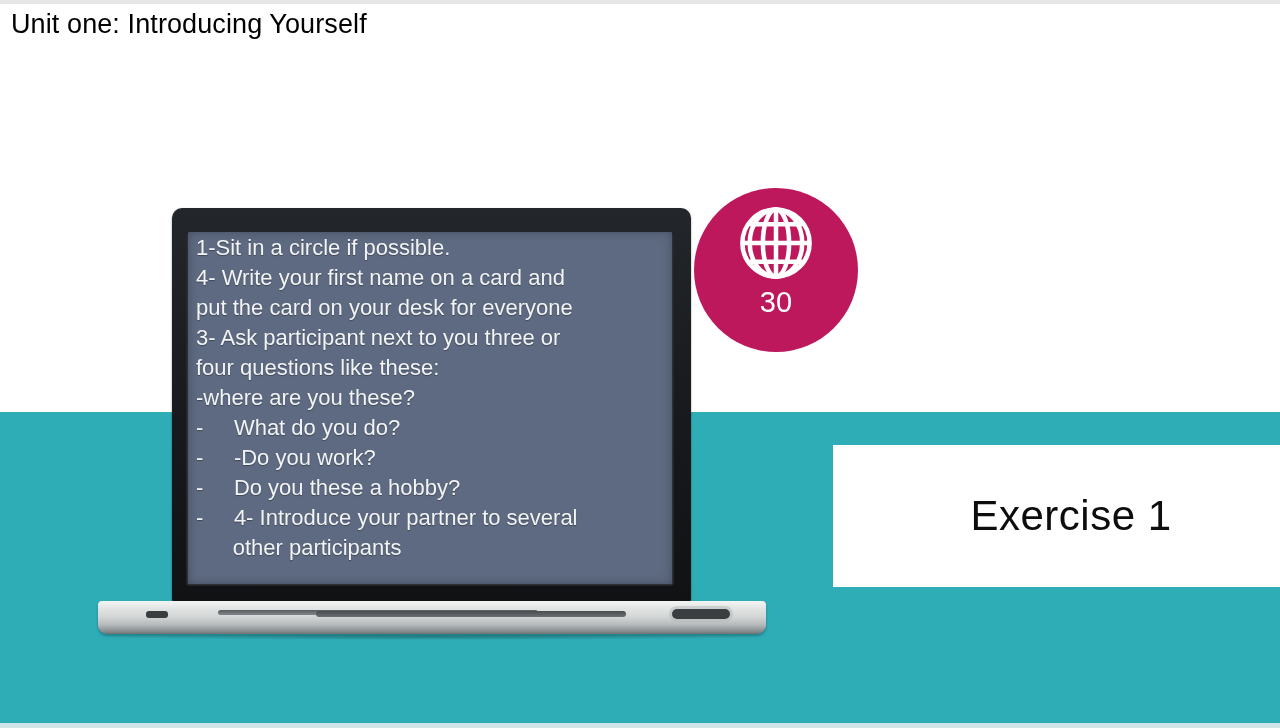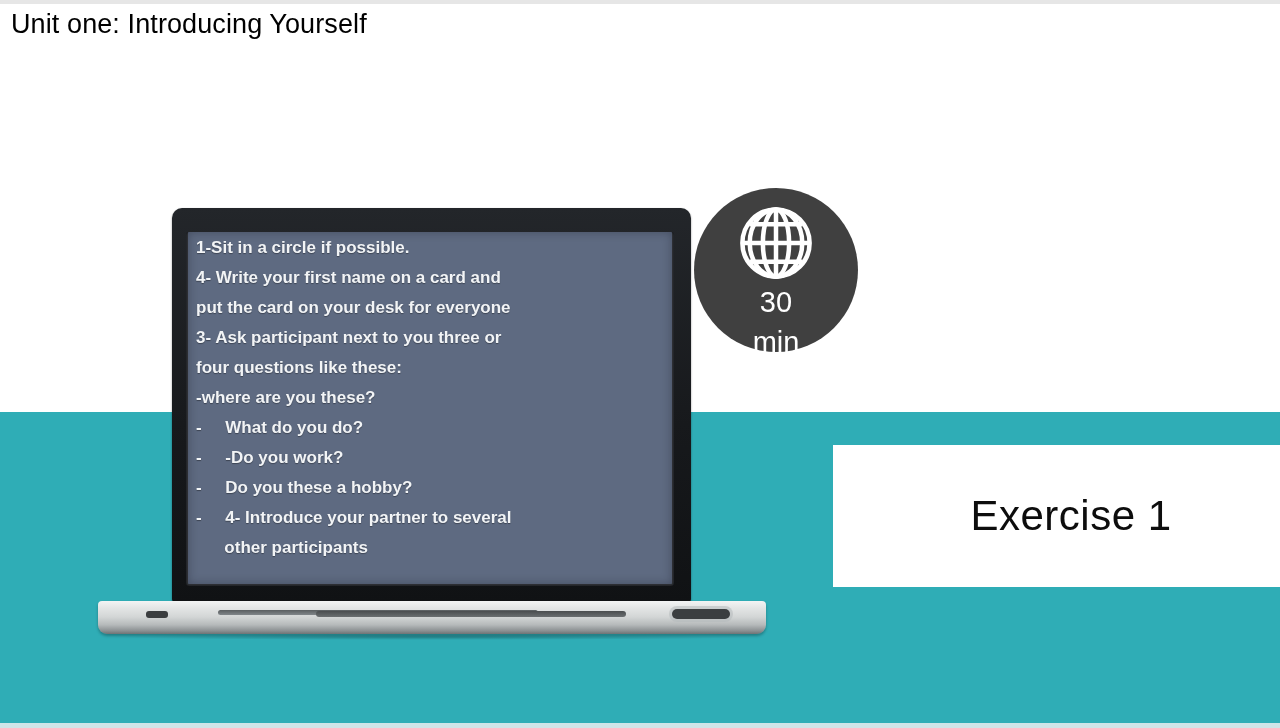--- a/index.html
+++ b/index.html
@@ -79,21 +79,21 @@
   }
 
   
   .time-badge {
     position: absolute;
     left: 694px;
     top: 188px;
     width: 164px;
     height: 164px;
     border-radius: 50%;
-    background: #404040;
+    background: #be185d;
   }
   .globe-icon {
     position: absolute;
     left: 41px;
     top: 14px;
     width: 82px;
     height: 82px;
     display: block;
   }
   .badge-text {
@@ -149,25 +149,24 @@
     background: #5e6a81;
     overflow: visible;
     border-radius: 1px;
     box-shadow: inset 0 0 10px rgba(20,24,34,0.35);
   }
   .screen-text {
     position: absolute;
     left: 8px;
     top: 1px;
     width: 470px;
-    font-size: 17px;
+    font-size: 22px;
     line-height: 30px;
     color: #f2f4f6;
     text-shadow: 0 1px 1px rgba(0,0,0,0.35);
-    font-weight: bold;
   }
   .screen-text .ln {
     display: block;
     white-space: nowrap;
   }
   .screen-text .ln.bullet {
     white-space: pre;
   }
 
   
@@ -254,21 +253,20 @@
       <circle cx="50" cy="50" r="41"></circle>
       <ellipse cx="50" cy="50" rx="16" ry="41"></ellipse>
       <ellipse cx="50" cy="50" rx="32" ry="41"></ellipse>
       <line x1="50" y1="9" x2="50" y2="91"></line>
       <line x1="9" y1="50" x2="91" y2="50"></line>
       <line x1="17.5" y1="27" x2="82.5" y2="27"></line>
       <line x1="17.5" y1="73" x2="82.5" y2="73"></line>
     </svg>
     <div class="badge-text">
       <span class="line">30</span>
-      <span class="line">min</span>
     </div>
   </div>
 
   <div class="laptop">
 
     <div class="laptop-lid"></div>
     <div class="laptop-bezel-inner"></div>
 
     <div class="screen">
       <div class="screen-text">

